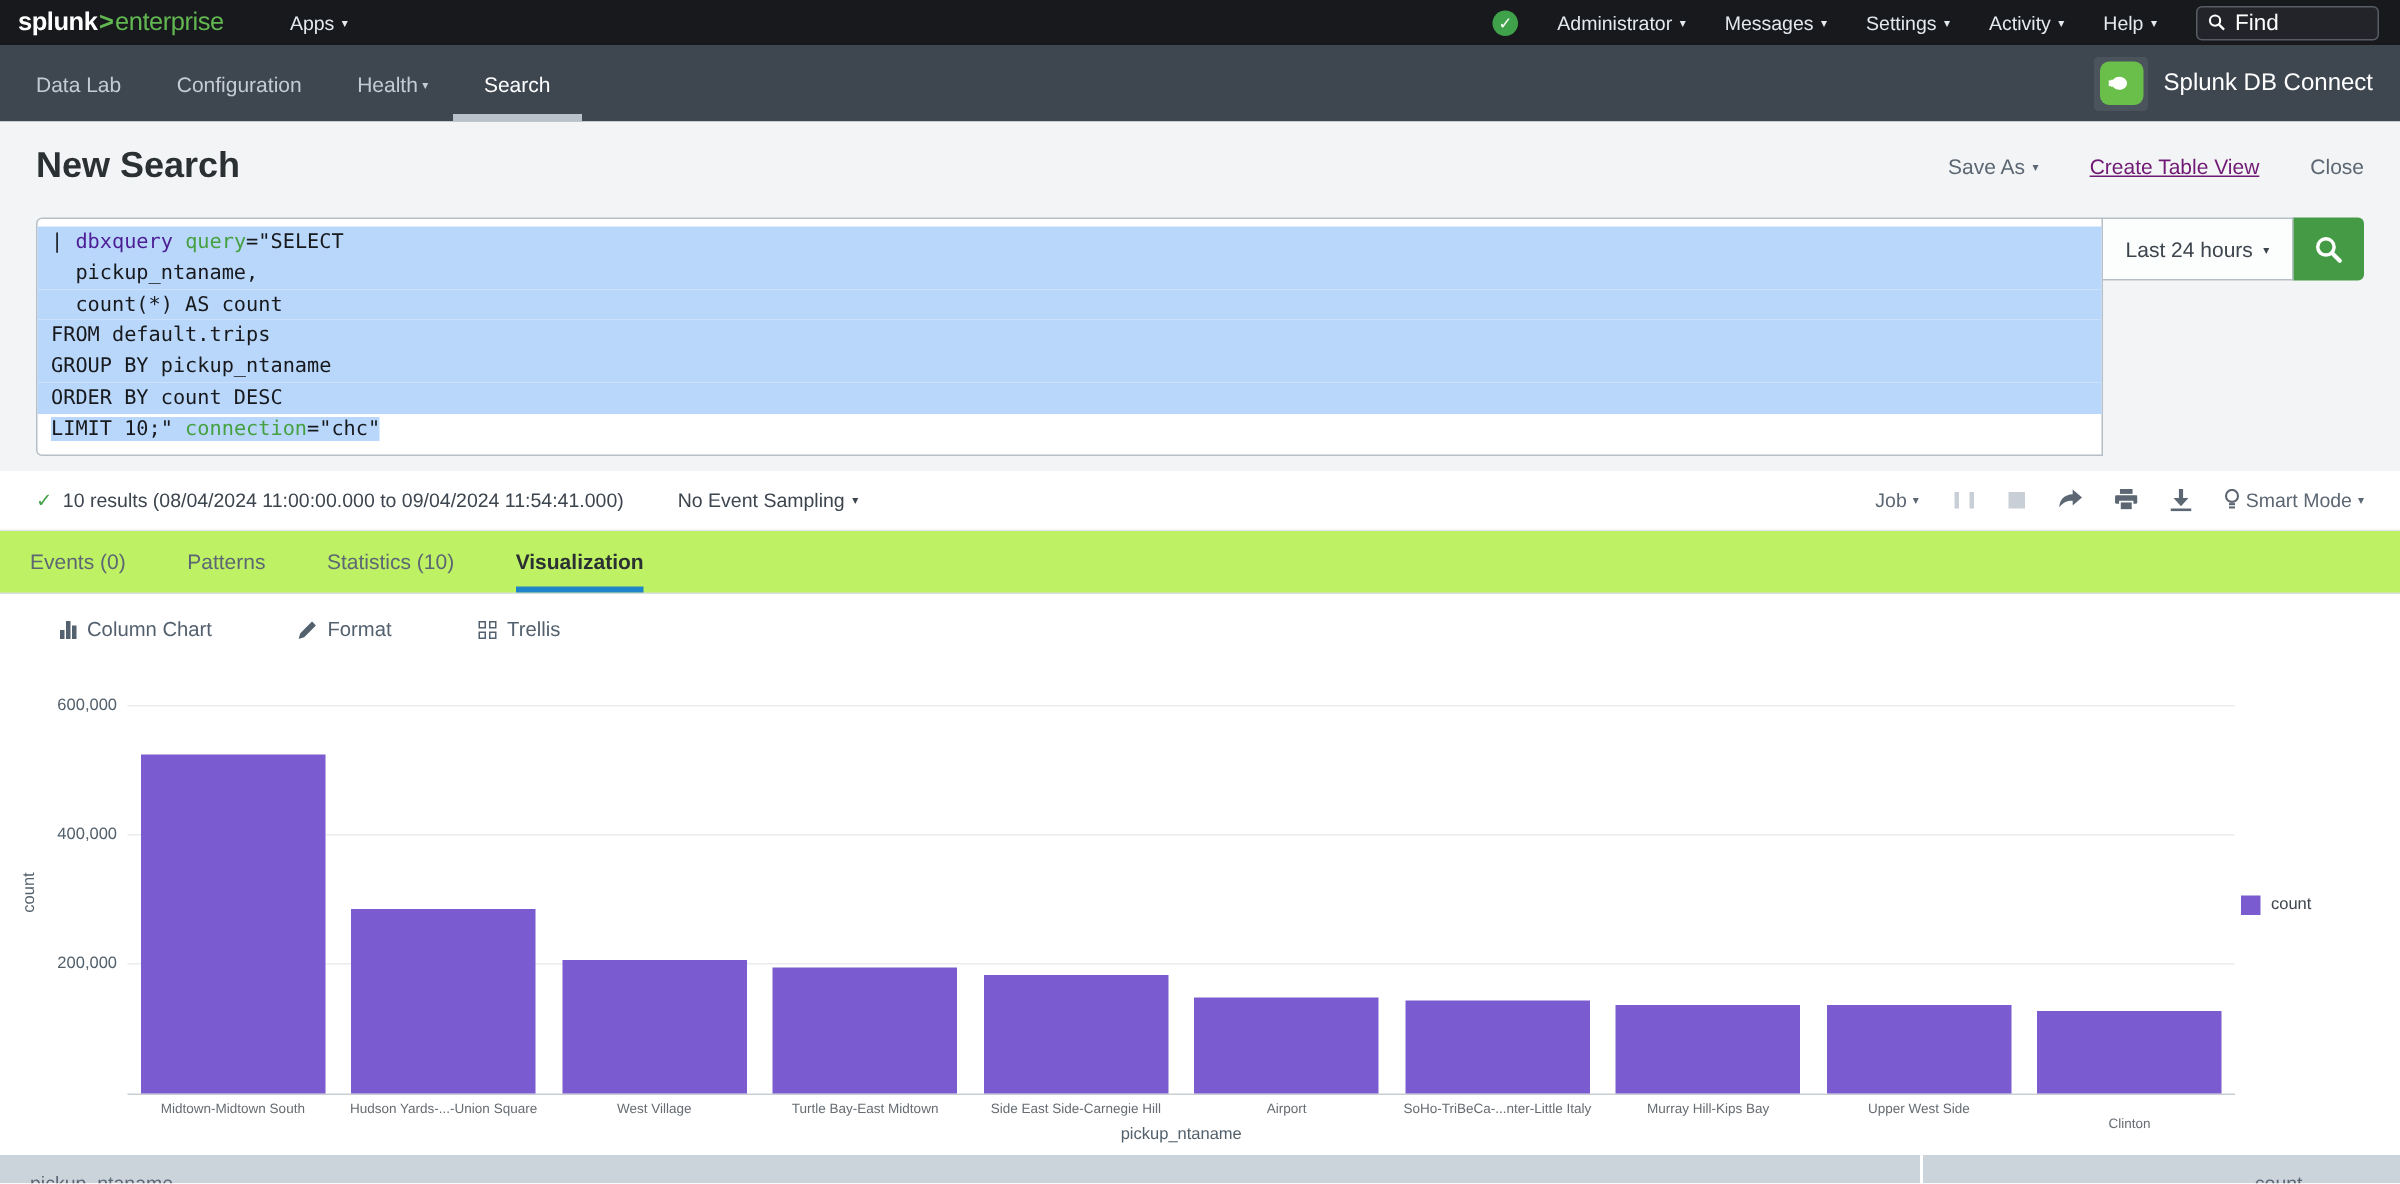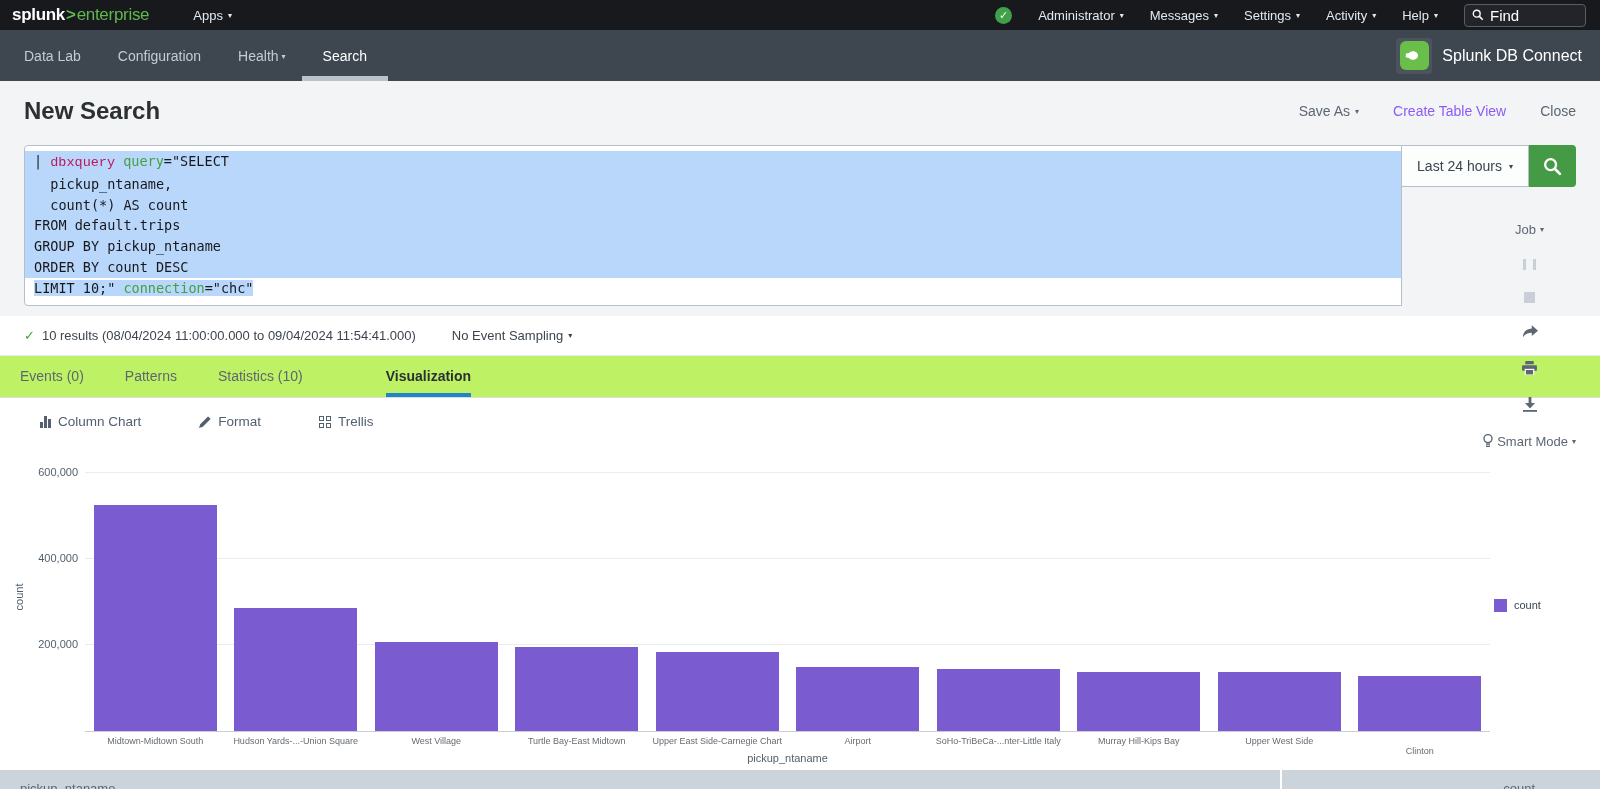--- a/index.html
+++ b/index.html
@@ -36,54 +36,54 @@
                    display:flex; align-items:center; justify-content:center; }
   .app-icon { width:29px; height:29px; background:#6abf4b; border-radius:6px;
               display:flex; align-items:center; justify-content:center; }
   .app-name { color:#fff; font-size:16px; }
 
   
   .page-head { background:#f2f4f5; height:60px; display:flex; align-items:center; padding:0 24px; }
   .page-title { font-size:24px; font-weight:bold; color:#2b3033; }
   .head-actions { margin-left:auto; display:flex; align-items:center; gap:34px; font-size:14px; }
   .head-actions .act { color:#5c6773; cursor:pointer; display:flex; align-items:center; gap:5px; }
-  .head-actions .act.disabled { color:#8b5cf6; cursor:default; }
+  .head-actions .act.disabled { color:#701a75; cursor:default;text-decoration:underline; }
 
   
   .search-wrap { background:#f2f4f5; padding:4px 24px 10px; display:flex; align-items:flex-start; }
   .query-box { flex:1; background:#fff; border:1px solid #b6bec7; border-radius:4px 0 0 4px;
                padding:5px 0 6px; min-height:157px;
                font-family:"DejaVu Sans Mono",monospace; font-size:13.5px; line-height:20.8px; color:#17191d; }
   .query-line { padding:0 9px; white-space:pre; }
   .query-line.selected { background:#b9d7fb; }
   .query-line .sel-part { background:#b9d7fb; }
-  .tok-command { color:#be185d;font-family:Liberation Mono, monospace; }
+  .tok-command { color:#4c1d95; }
   .tok-param { color:#45a041; }
   .timerange-btn { width:127px; height:42px; background:#fcfdfd; border:1px solid #b6bec7; border-left:none;
                    display:flex; align-items:center; justify-content:center; gap:7px; font-size:14px;
                    color:#3c444d; cursor:pointer; }
   .search-btn { width:47px; height:42px; background:#459b45; border:none; border-radius:0 4px 4px 0;
                 display:flex; align-items:center; justify-content:center; cursor:pointer; }
 
   
   .results-bar { height:40px; background:#fff; display:flex; align-items:center; padding:0 24px;
                  font-size:13px; border-bottom:1px solid #e6eaee; }
   .check { color:#43a047; font-size:13px; margin-right:7px; }
   .sampling { margin-left:36px; display:flex; align-items:center; gap:5px; color:#3c444d; cursor:pointer; }
-  .job-controls { margin-left:auto; display:flex; align-items:center; gap:22px; color:#5c6773;flex-direction:column; }
+  .job-controls { margin-left:auto; display:flex; align-items:center; gap:22px; color:#5c6773; }
   .job-controls .jc { display:flex; align-items:center; gap:4px; cursor:pointer; }
   .pause-icon span { display:inline-block; width:3px; height:11px; background:#c8cfd6; margin:0 1.5px; }
   .stop-icon { display:inline-block; width:11px; height:11px; background:#c8cfd6; }
 
   
   .tabs { height:42px; display:flex; align-items:stretch; padding:0 20px; gap:41px;
           border-bottom:1px solid #d9dee3; background:#bef264; }
   .tab { display:flex; align-items:center; font-size:14px; color:#5c6773; cursor:pointer;
          border-bottom:4px solid transparent; padding-top:3px; }
-  .tab.active { color:#2b3033; font-weight:bold; border-bottom-color:#1e85c8;margin-left:42px; }
+  .tab.active { color:#2b3033; font-weight:bold; border-bottom-color:#1e85c8; }
 
   
   .viz-controls { height:48px; display:flex; align-items:center; padding-left:40px; gap:58px;
                   font-size:13.5px; color:#53616f; background:#fff; }
   .viz-btn { display:flex; align-items:center; gap:7px; cursor:pointer; }
   .colchart-icon { display:flex; align-items:flex-end; gap:1px; height:12px; }
   .colchart-icon span { width:3px; background:#53616f; display:inline-block; }
   .trellis-icon { display:grid; grid-template-columns:5px 5px; grid-gap:2px; }
   .trellis-icon span { width:5px; height:5px; border:1.5px solid #53616f; }
 
@@ -324,21 +324,21 @@
     <div class="y-title" style="left: 6px; top: 139px;">count</div>
     <div class="bar" style="left: 93.75px; width: 123px; top: 53.6286px; height: 225.371px; background: rgb(122, 92, 208);"></div>
     <div class="xtick" style="left: 85px; width: 140.5px; top: 284px;">Midtown-Midtown South</div>
     <div class="bar" style="left: 234.25px; width: 123px; top: 155.952px; height: 123.048px; background: rgb(122, 92, 208);"></div>
     <div class="xtick" style="left: 225.5px; width: 140.5px; top: 284px;">Hudson Yards-...-Union Square</div>
     <div class="bar" style="left: 374.75px; width: 123px; top: 190.06px; height: 88.9397px; background: rgb(122, 92, 208);"></div>
     <div class="xtick" style="left: 366px; width: 140.5px; top: 284px;">West Village</div>
     <div class="bar" style="left: 515.25px; width: 123px; top: 195.241px; height: 83.7587px; background: rgb(122, 92, 208);"></div>
     <div class="xtick" style="left: 506.5px; width: 140.5px; top: 284px;">Turtle Bay-East Midtown</div>
     <div class="bar" style="left: 655.75px; width: 123px; top: 199.99px; height: 79.0095px; background: rgb(122, 92, 208);"></div>
-    <div class="xtick" style="left: 647px; width: 140.5px; top: 284px;">Upper East Side-Carnegie Chart</div>
+    <div class="xtick" style="left: 647px; width: 140.5px; top: 284px;">Side East Side-Carnegie Hill</div>
     <div class="bar" style="left: 796.25px; width: 123px; top: 215.102px; height: 63.8984px; background: rgb(122, 92, 208);"></div>
     <div class="xtick" style="left: 787.5px; width: 140.5px; top: 284px;">Airport</div>
     <div class="bar" style="left: 936.75px; width: 123px; top: 217.692px; height: 61.3079px; background: rgb(122, 92, 208);"></div>
     <div class="xtick" style="left: 928px; width: 140.5px; top: 284px;">SoHo-TriBeCa-...nter-Little Italy</div>
     <div class="bar" style="left: 1077.25px; width: 123px; top: 220.283px; height: 58.7175px; background: rgb(122, 92, 208);"></div>
     <div class="xtick" style="left: 1068.5px; width: 140.5px; top: 284px;">Murray Hill-Kips Bay</div>
     <div class="bar" style="left: 1217.75px; width: 123px; top: 220.714px; height: 58.2857px; background: rgb(122, 92, 208);"></div>
     <div class="xtick" style="left: 1209px; width: 140.5px; top: 284px;">Upper West Side</div>
     <div class="bar" style="left: 1358.25px; width: 123px; top: 224.6px; height: 54.4px; background: rgb(122, 92, 208);"></div>
     <div class="xtick" style="left: 1349.5px; width: 140.5px; top: 294px;">Clinton</div>

